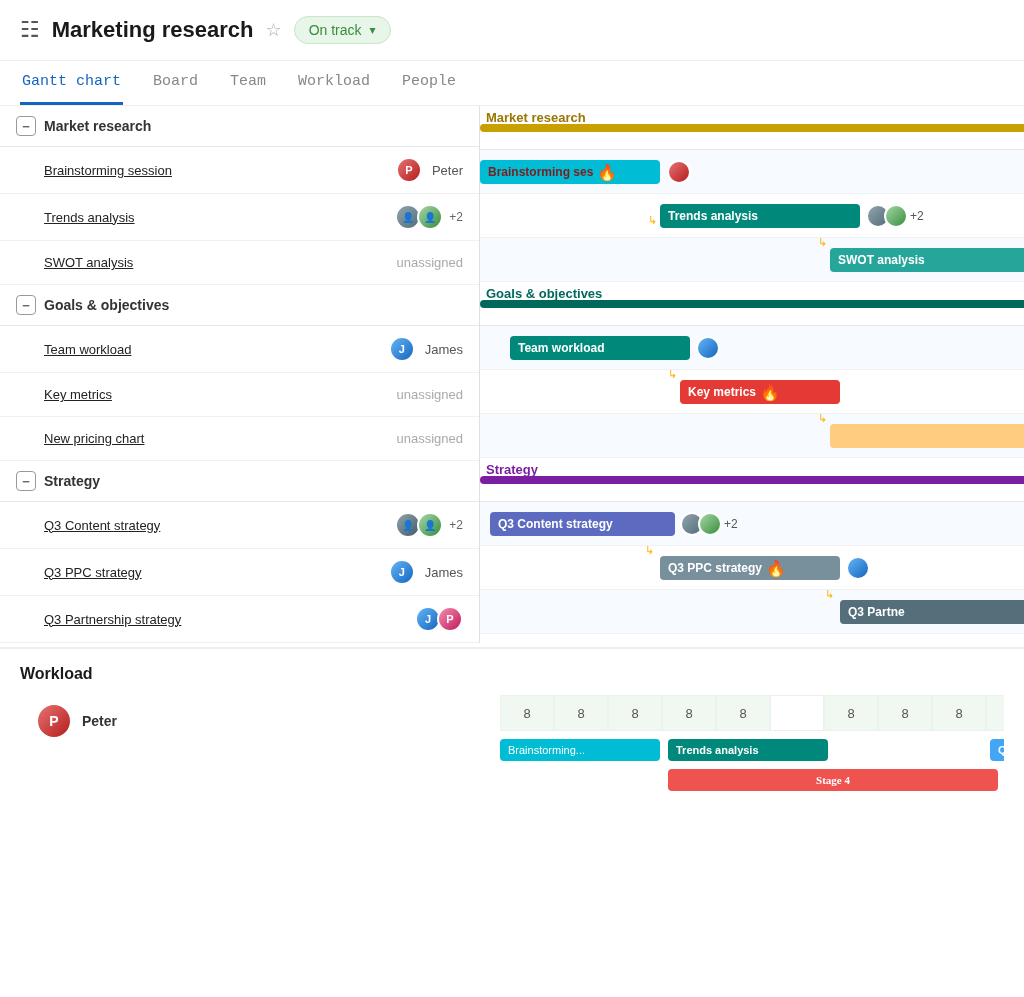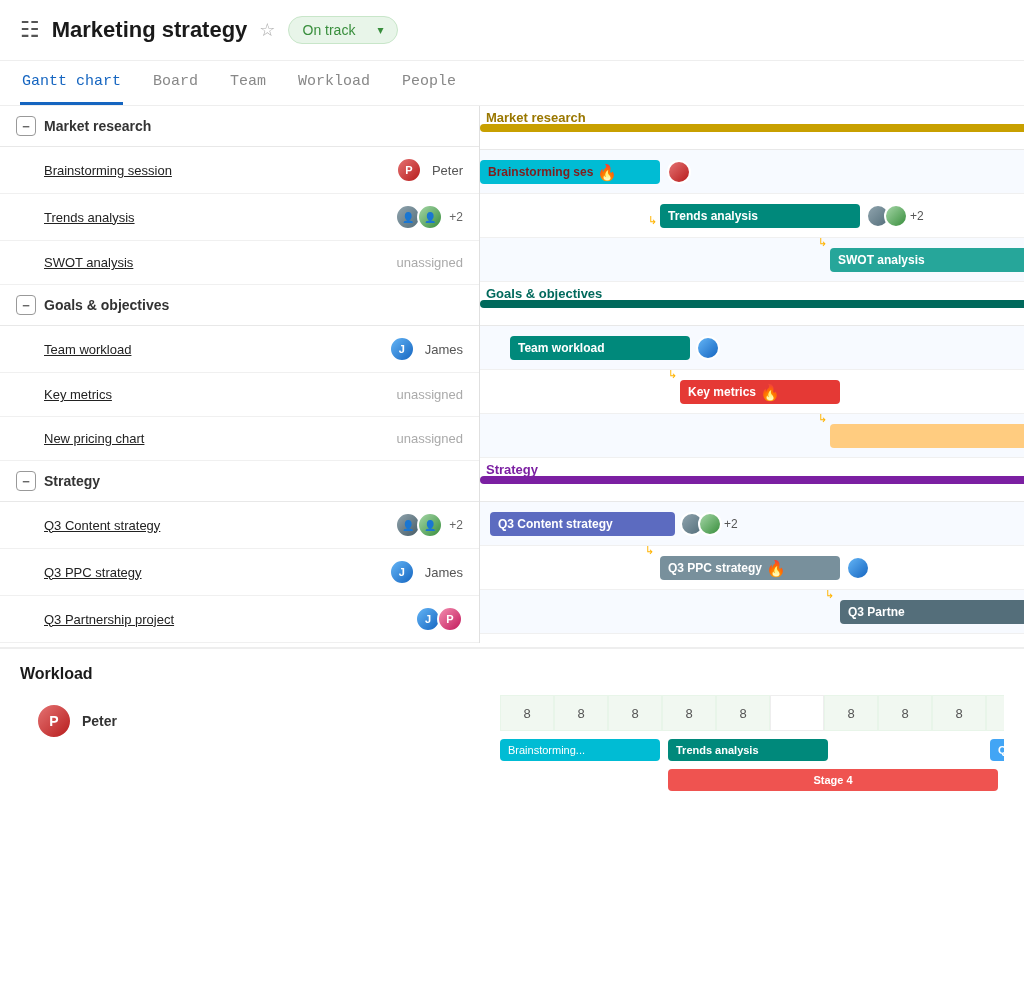--- a/index.html
+++ b/index.html
@@ -3,21 +3,21 @@
   <meta charset="utf-8">
   <style>
     * { box-sizing: border-box; margin: 0; padding: 0; }
     body { font-family: -apple-system, BlinkMacSystemFont, 'Segoe UI', sans-serif; background: #fff; color: #333; font-size: 14px; overflow-x: hidden; }
 
     
     .header { display: flex; align-items: center; padding: 16px 20px; gap: 12px; border-bottom: 1px solid #eee; }
     .header-icon { color: #555; font-size: 22px; }
     .header-title { font-size: 22px; font-weight: 700; color: #1a1a1a; }
     .header-star { font-size: 18px; color: #aaa; cursor: pointer; }
-    .status-badge { background: #e8f5e9; color: #388e3c; border: 1px solid #c8e6c9; border-radius: 20px; padding: 5px 14px; font-size: 14px; font-weight: 500; display: flex; align-items: center; gap: 22px; cursor: pointer; }
+    .status-badge { background: #e8f5e9; color: #388e3c; border: 1px solid #c8e6c9; border-radius: 20px; padding: 5px 14px; font-size: 14px; font-weight: 500; display: flex; align-items: center; gap: 8px; cursor: pointer; }
     .status-badge .chevron { font-size: 12px; }
 
     
     .nav-tabs { display: flex; align-items: center; padding: 0 20px; border-bottom: 1px solid #eee; gap: 28px; }
     .nav-tab { padding: 12px 2px; font-size: 15px; font-weight: 500; color: #888; cursor: pointer; border-bottom: 3px solid transparent; font-family: Liberation Mono, monospace; }
     .nav-tab.active { color: #1565c0; border-bottom: 3px solid #1565c0; }
 
     
     .main-layout { display: flex; }
 
@@ -54,21 +54,21 @@
     .workload-person { width: 480px; min-width: 480px; display: flex; align-items: center; gap: 10px; padding: 8px 16px; }
     .workload-right { flex: 1; overflow: hidden; }
     .workload-hours-row { display: flex; gap: 0; }
     .workload-cell { width: 54px; min-width: 54px; height: 36px; display: flex; align-items: center; justify-content: center; font-size: 13px; font-weight: 500; color: #555; border: 1px solid #e8f5e9; background: #f1f8f1; }
   </style>
 </head>
 <body>
 
 <div class="header">
   <span class="header-icon">☷</span>
-  <span class="header-title">Marketing strategy</span>
+  <span class="header-title">Marketing research</span>
   <span class="header-star">☆</span>
   <div class="status-badge">
     <span>On track</span>
     <span class="chevron">▾</span>
   </div>
 </div>
 
 <div class="nav-tabs">
   <div class="nav-tab active">Gantt chart</div>
   <div class="nav-tab">Board</div>
@@ -144,21 +144,21 @@
       </div>
     </div>
     <div class="task-row">
       <span class="task-name">Q3 PPC strategy</span>
       <div class="assignee-area">
         <div class="avatar avatar-james" style="background:linear-gradient(135deg,#64b5f6,#1565c0);">J</div>
         <span class="assignee-name">James</span>
       </div>
     </div>
     <div class="task-row">
-      <span class="task-name">Q3 Partnership project</span>
+      <span class="task-name">Q3 Partnership strategy</span>
       <div class="assignee-area">
         <div class="avatar" style="background:linear-gradient(135deg,#64b5f6,#1565c0);">J</div>
         <div class="avatar avatar-stacked" style="background:linear-gradient(135deg,#f48fb1,#c2185b);">P</div>
       </div>
     </div>
   </div>
 
   <div class="right-pane">
     <div style="position:relative; width:580px;">
 
@@ -297,20 +297,20 @@
         </div>
 
         <div style="position:absolute; left:168px; top:4px; width:160px; height:22px; background:#00897b; border-radius:4px; display:flex; align-items:center; padding:0 8px;">
           <span style="font-size:11px; font-weight:600; color:#fff; white-space:nowrap; overflow:hidden;">Trends analysis</span>
         </div>
 
         <div style="position:absolute; left:490px; top:4px; width:90px; height:22px; background:#42a5f5; border-radius:4px; display:flex; align-items:center; padding:0 8px;">
           <span style="font-size:11px; font-weight:600; color:#fff; white-space:nowrap; overflow:hidden;">Q3 Partne</span>
         </div>
 
-        <div style="position:absolute; left:168px; top:34px; width:330px; height:22px; background:#ef5350; border-radius:4px; display:flex; align-items:center; justify-content:center; padding:0 8px;">
+        <div style="position:absolute; left:168px; top:34px; width:330px; height:22px; background:#ef5350; border-radius:4px; display:flex; align-items:center; justify-content:center; padding:0 8px;font-family:Liberation Serif, serif;">
           <span style="font-size:11px; font-weight:600; color:#fff;">Stage 4</span>
         </div>
 
       </div>
     </div>
   </div>
 </div>
 
 </body></html>

